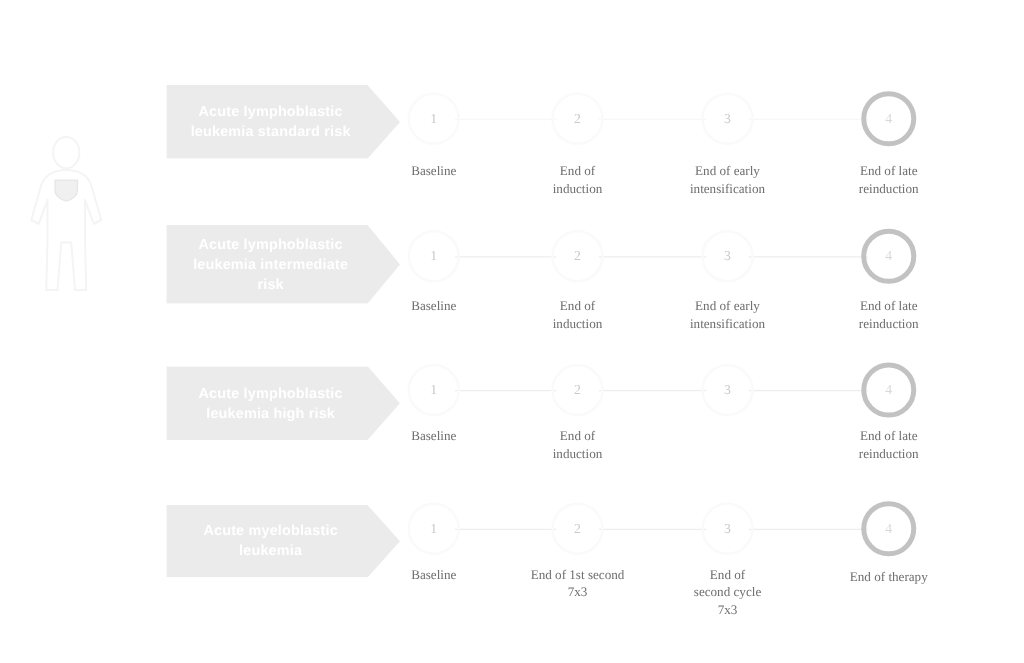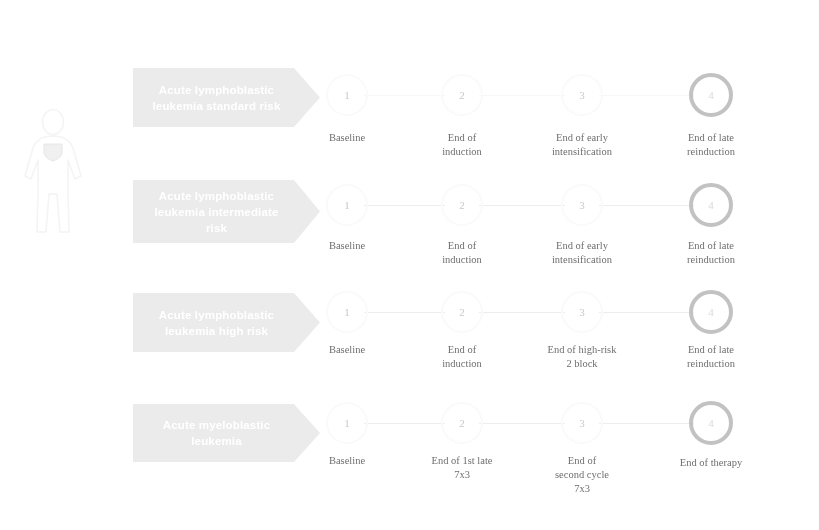--- a/index.html
+++ b/index.html
@@ -180,22 +180,20 @@
           </div>
           <div class="node-caption" style="left: 282px; width: 130px; top: 343px;">Baseline</div>
           <div class="node faint" style="left: 441px; top: 291px;">
             <span class="num">2</span>
           </div>
           <div class="node-caption" style="left: 397px; width: 130px; top: 343px;">End of
 induction</div>
           <div class="node faint" style="left: 561px; top: 291px;">
             <span class="num">3</span>
           </div>
-          <div class="node-caption" style="left: 517px; width: 130px; top: 343px;">End of high-risk
-2 block</div>
           <div class="node active" style="left: 689px; top: 290px;">
             <span class="num">4</span>
           </div>
           <div class="node-caption" style="left: 646px; width: 130px; top: 343px;">End of late
 reinduction</div>
         </div>
       </div>
       <div class="row" style="top: 0px; height: 530px;">
         <div class="arrow-banner" style="top: 404px; height: 58px; width: 187px;">
           <div class="arrow-label">Acute myeloblastic
@@ -205,21 +203,21 @@
           <div class="connector" style="left: 364px; width: 81px; top: 423px;"></div>
           <div class="connector" style="left: 479px; width: 86px; top: 423px;"></div>
           <div class="connector" style="left: 599px; width: 95px; top: 423px;"></div>
           <div class="node faint" style="left: 326px; top: 402px;">
             <span class="num">1</span>
           </div>
           <div class="node-caption" style="left: 282px; width: 130px; top: 454px;">Baseline</div>
           <div class="node faint" style="left: 441px; top: 402px;">
             <span class="num">2</span>
           </div>
-          <div class="node-caption" style="left: 397px; width: 130px; top: 454px;">End of 1st late
+          <div class="node-caption" style="left: 397px; width: 130px; top: 454px;">End of 1st second
 7x3</div>
           <div class="node faint" style="left: 561px; top: 402px;">
             <span class="num">3</span>
           </div>
           <div class="node-caption" style="left: 517px; width: 130px; top: 454px;">End of
 second cycle
 7x3</div>
           <div class="node active" style="left: 689px; top: 401px;">
             <span class="num">4</span>
           </div>

